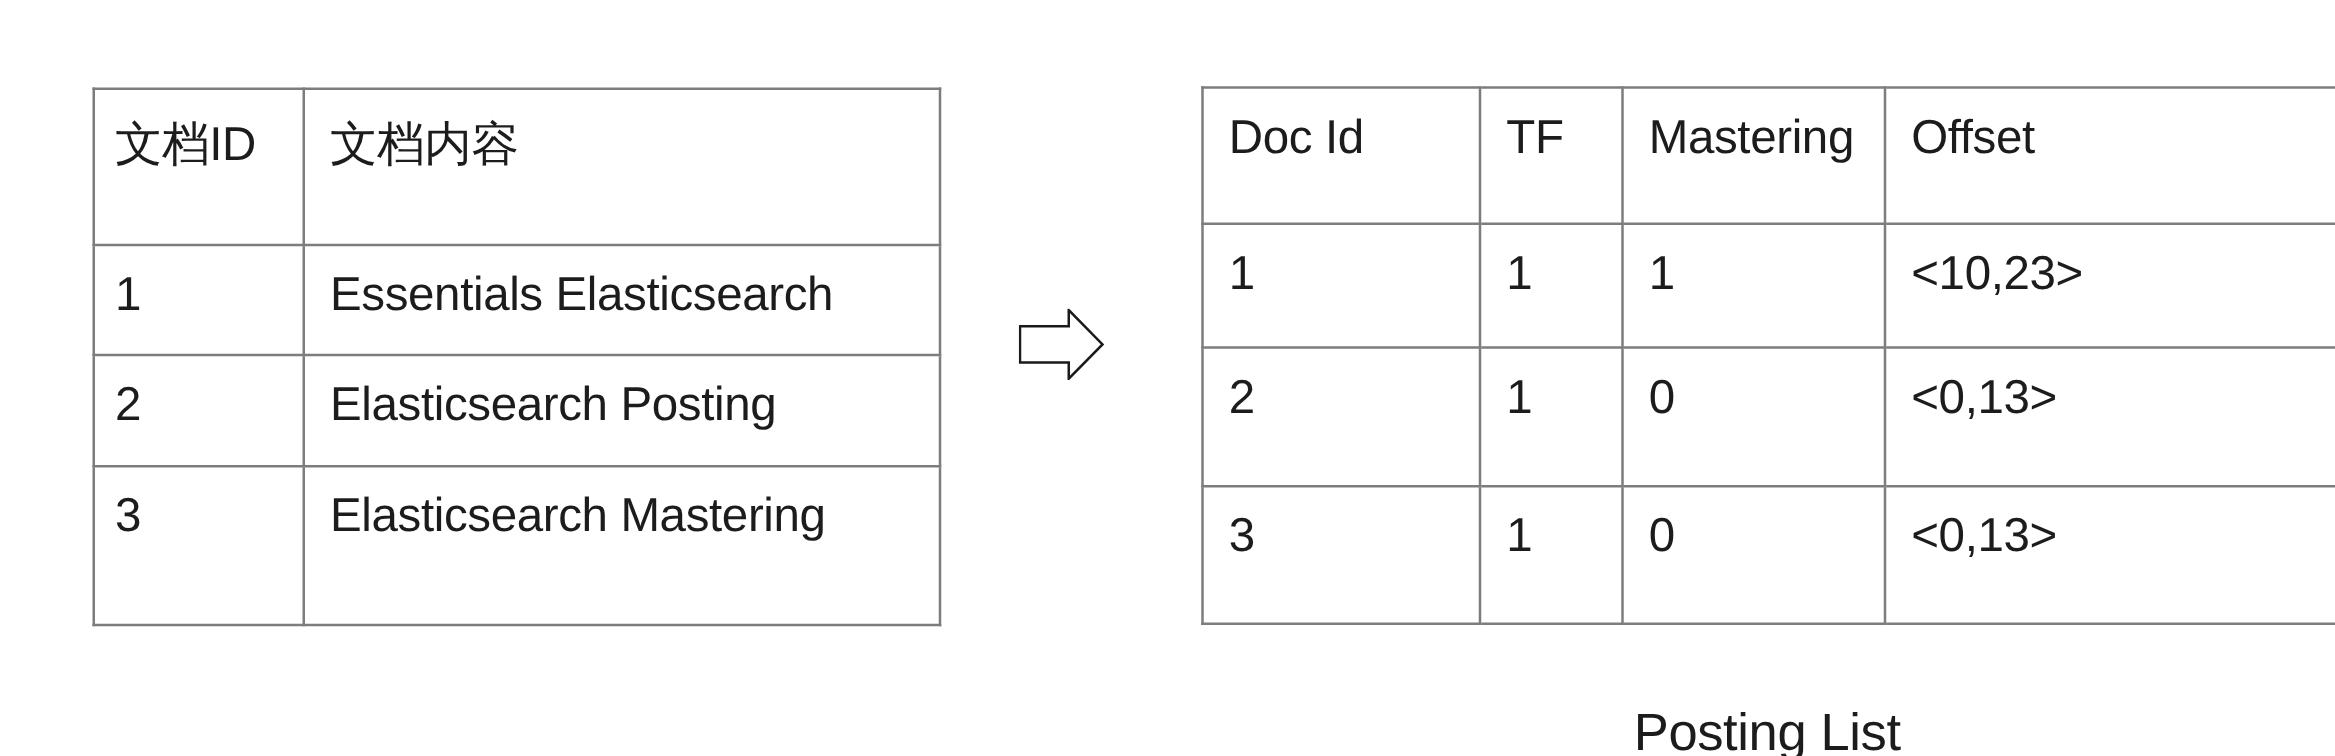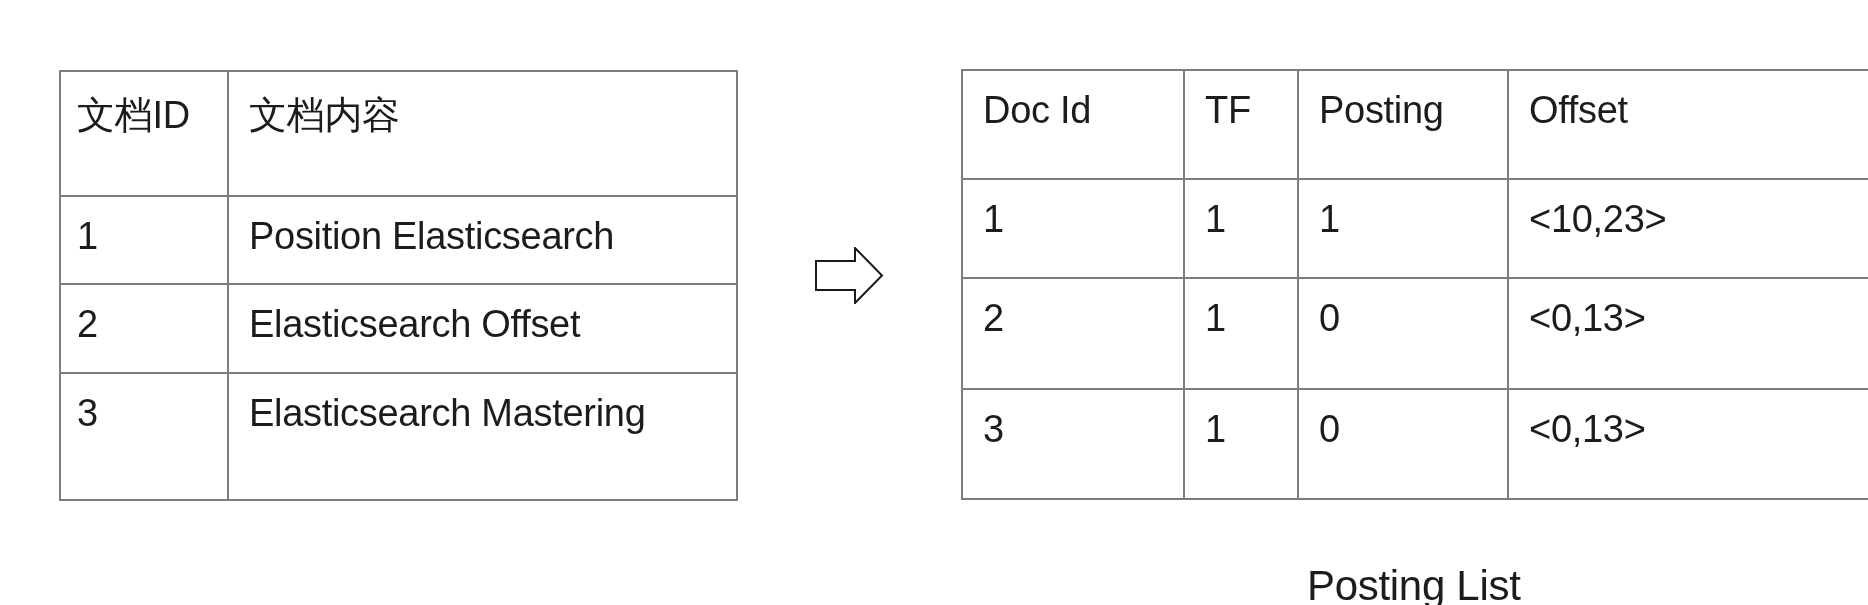--- a/index.html
+++ b/index.html
@@ -23,21 +23,21 @@
     vertical-align: top;
     font-size: 38px;
     font-weight: 400;
     letter-spacing: -0.3px;
     color: #1c1c1c;
     padding: 18px 8px 0 20px;
     overflow: hidden;
     white-space: nowrap;
   }
   .doc-table {
-    left: 59px;
+    left: 74px;
     top: 70px;
     width: 677px;
   }
   .doc-table td.col-id { padding-left: 16px; }
   .posting-table {
     left: 961px;
     top: 69px;
     width: 1100px; 
   }
   .row-h1 { height: 125px; }
@@ -75,25 +75,25 @@
       <col style="width:168px">
       <col style="width:509px">
     </colgroup>
     <tbody>
         <tr class="row-h1">
       <td class="col-id">文档ID</td>
       <td>文档内容</td>
     </tr>
     <tr class="row-h2">
       <td class="col-id">1</td>
-      <td>Position Elasticsearch</td>
+      <td>Essentials Elasticsearch</td>
     </tr>
     <tr class="row-h3">
       <td class="col-id">2</td>
-      <td>Elasticsearch Offset</td>
+      <td>Elasticsearch Posting</td>
     </tr>
     <tr class="row-h4">
       <td class="col-id">3</td>
       <td>Elasticsearch Mastering</td>
     </tr>
   </tbody>
     </table>
 
   <div class="arrow-wrap">
     <svg width="69" height="57" viewBox="0 0 69 57" xmlns="http://www.w3.org/2000/svg">
@@ -105,21 +105,21 @@
     <colgroup>
       <col style="width:222px">
       <col style="width:114px">
       <col style="width:210px">
       <col style="width:554px">
     </colgroup>
     <tbody>
         <tr class="prow-h1">
       <td>Doc Id</td>
       <td>TF</td>
-      <td>Posting</td>
+      <td>Mastering</td>
       <td>Offset</td>
     </tr>
     <tr class="prow-h2">
       <td>1</td>
       <td>1</td>
       <td>1</td>
       <td>&lt;10,23&gt;</td>
     </tr>
     <tr class="prow-h3">
       <td>2</td>

